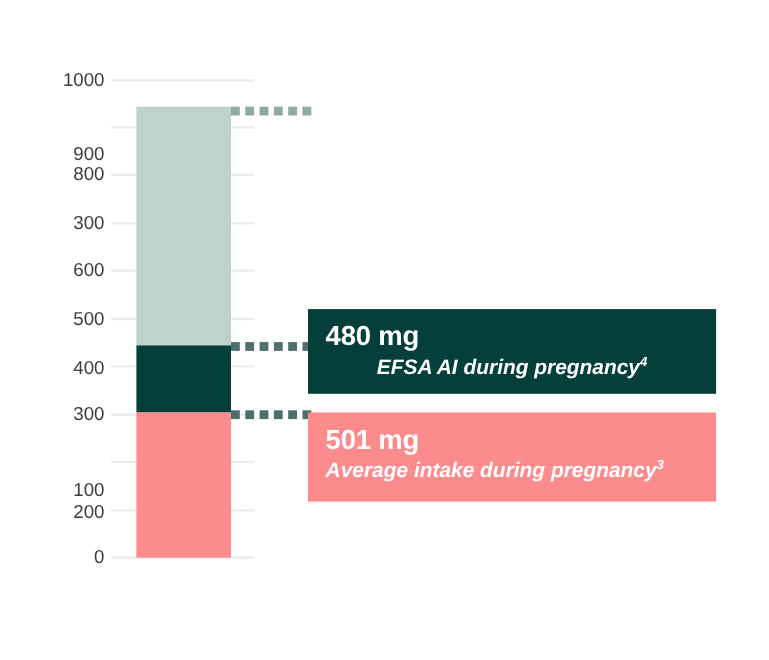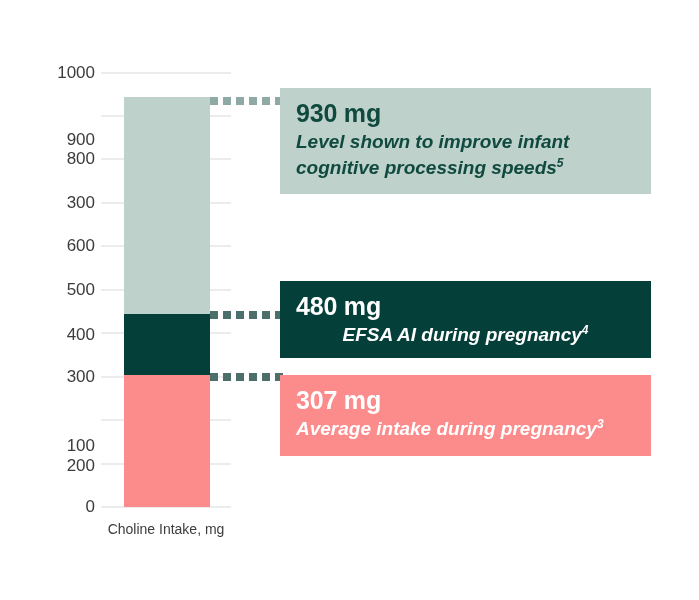--- a/index.html
+++ b/index.html
@@ -182,21 +182,20 @@
   <div class="ytick-wrap" style="top:498px;">
       <div class="ytick-label">0</div>
     </div>
 
   <div class="bar-col">
     <div class="bar-seg seg-high" style="top:97px; height:217px;"></div>
     <div class="bar-seg seg-mid" style="top:314px; height:61px;"></div>
     <div class="bar-seg seg-low" style="top:375px; height:132px;"></div>
   </div>
 
-  <div class="x-axis-label">Choline Intake, mg</div>
 
   <div class="connector" style="left:210px; top:97px; width:72px;">
     <div class="dot" style="left:0px;  background:#8FAAA5;"></div>
     <div class="dot" style="left:13px; background:#8FAAA5;"></div>
     <div class="dot" style="left:26px; background:#8FAAA5;"></div>
     <div class="dot" style="left:39px; background:#8FAAA5;"></div>
     <div class="dot" style="left:52px; background:#8FAAA5;"></div>
     <div class="dot" style="left:65px; background:#8FAAA5;"></div>
   </div>
 
@@ -211,35 +210,28 @@
 
   <div class="connector" style="left:210px; top:373px; width:72px;">
     <div class="dot" style="left:0px;  background:#4D6F6B;"></div>
     <div class="dot" style="left:13px; background:#4D6F6B;"></div>
     <div class="dot" style="left:26px; background:#4D6F6B;"></div>
     <div class="dot" style="left:39px; background:#4D6F6B;"></div>
     <div class="dot" style="left:52px; background:#4D6F6B;"></div>
     <div class="dot" style="left:65px; background:#4D6F6B;"></div>
   </div>
 
-  <div class="callout callout-high">
-    <div class="amount">930 mg</div>
-    <div class="desc">
-      <span>Level shown to improve infant</span><br>
-      <span>cognitive processing speeds</span><sup>5</sup>
-    </div>
-  </div>
 
   <div class="callout callout-mid">
     <div class="amount">480 mg</div>
     <div class="desc">
       <span>EFSA AI during pregnancy</span><sup>4</sup>
     </div>
   </div>
 
   <div class="callout callout-low">
-    <div class="amount">307 mg</div>
+    <div class="amount">501 mg</div>
     <div class="desc">
       <span>Average intake during pregnancy</span><sup>3</sup>
     </div>
   </div>
 
 </div>
 
 </body></html>

